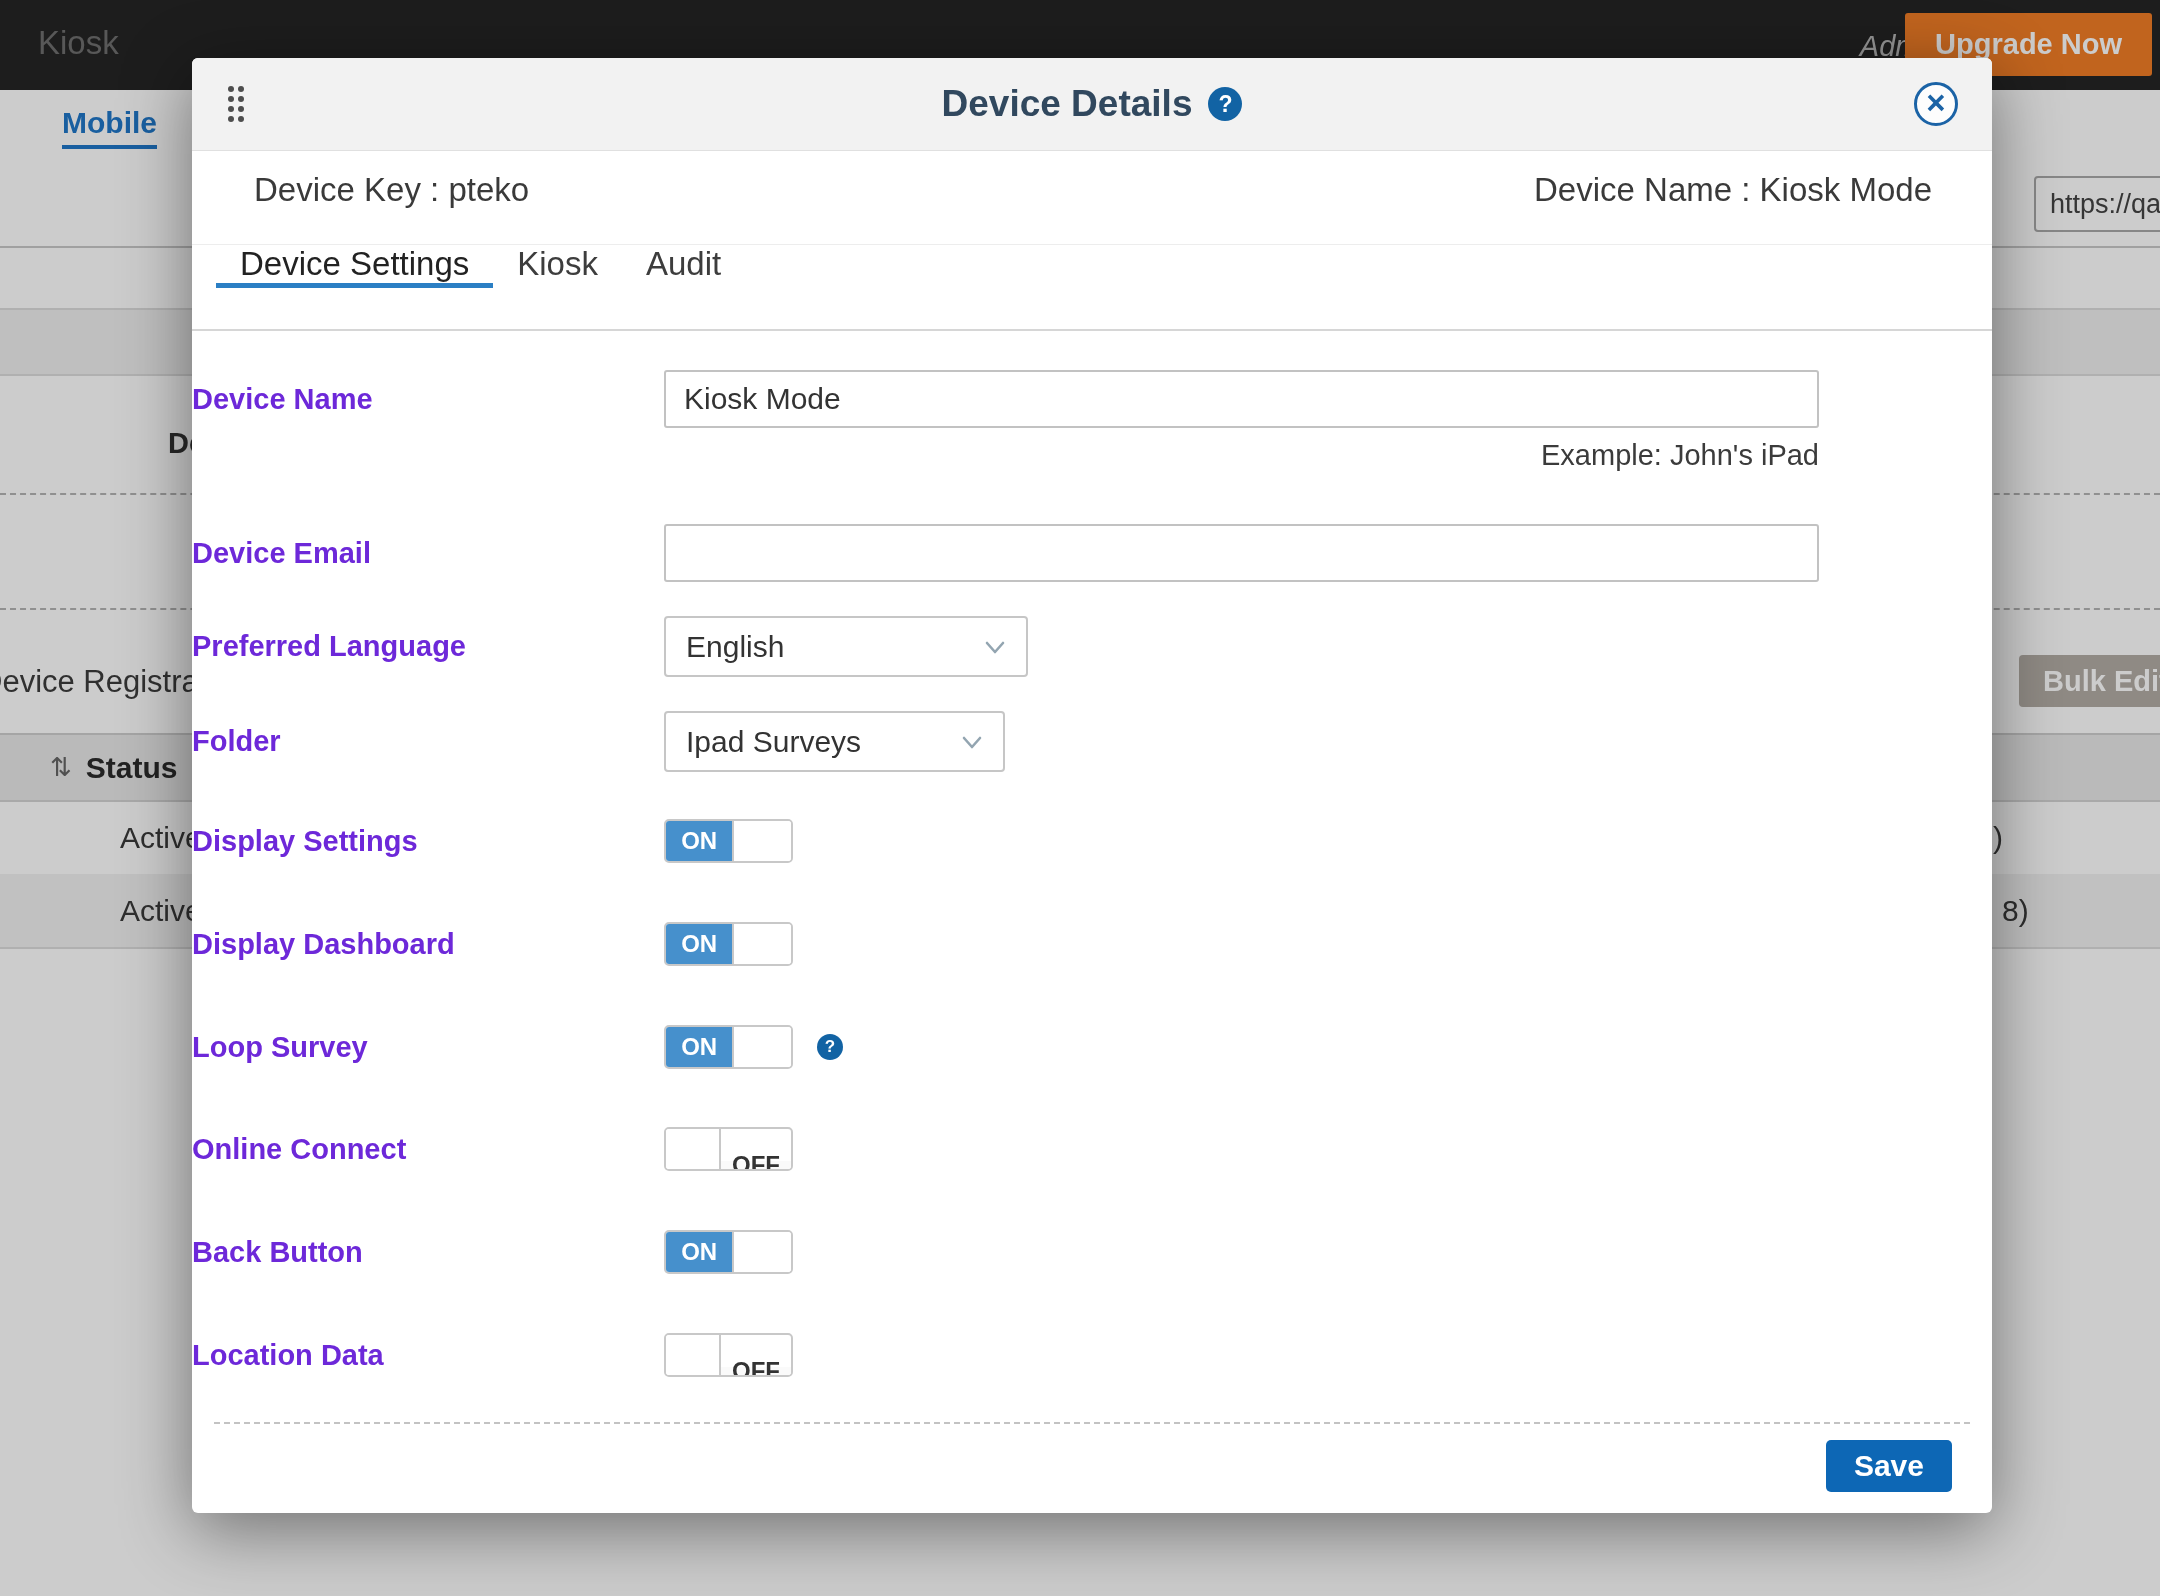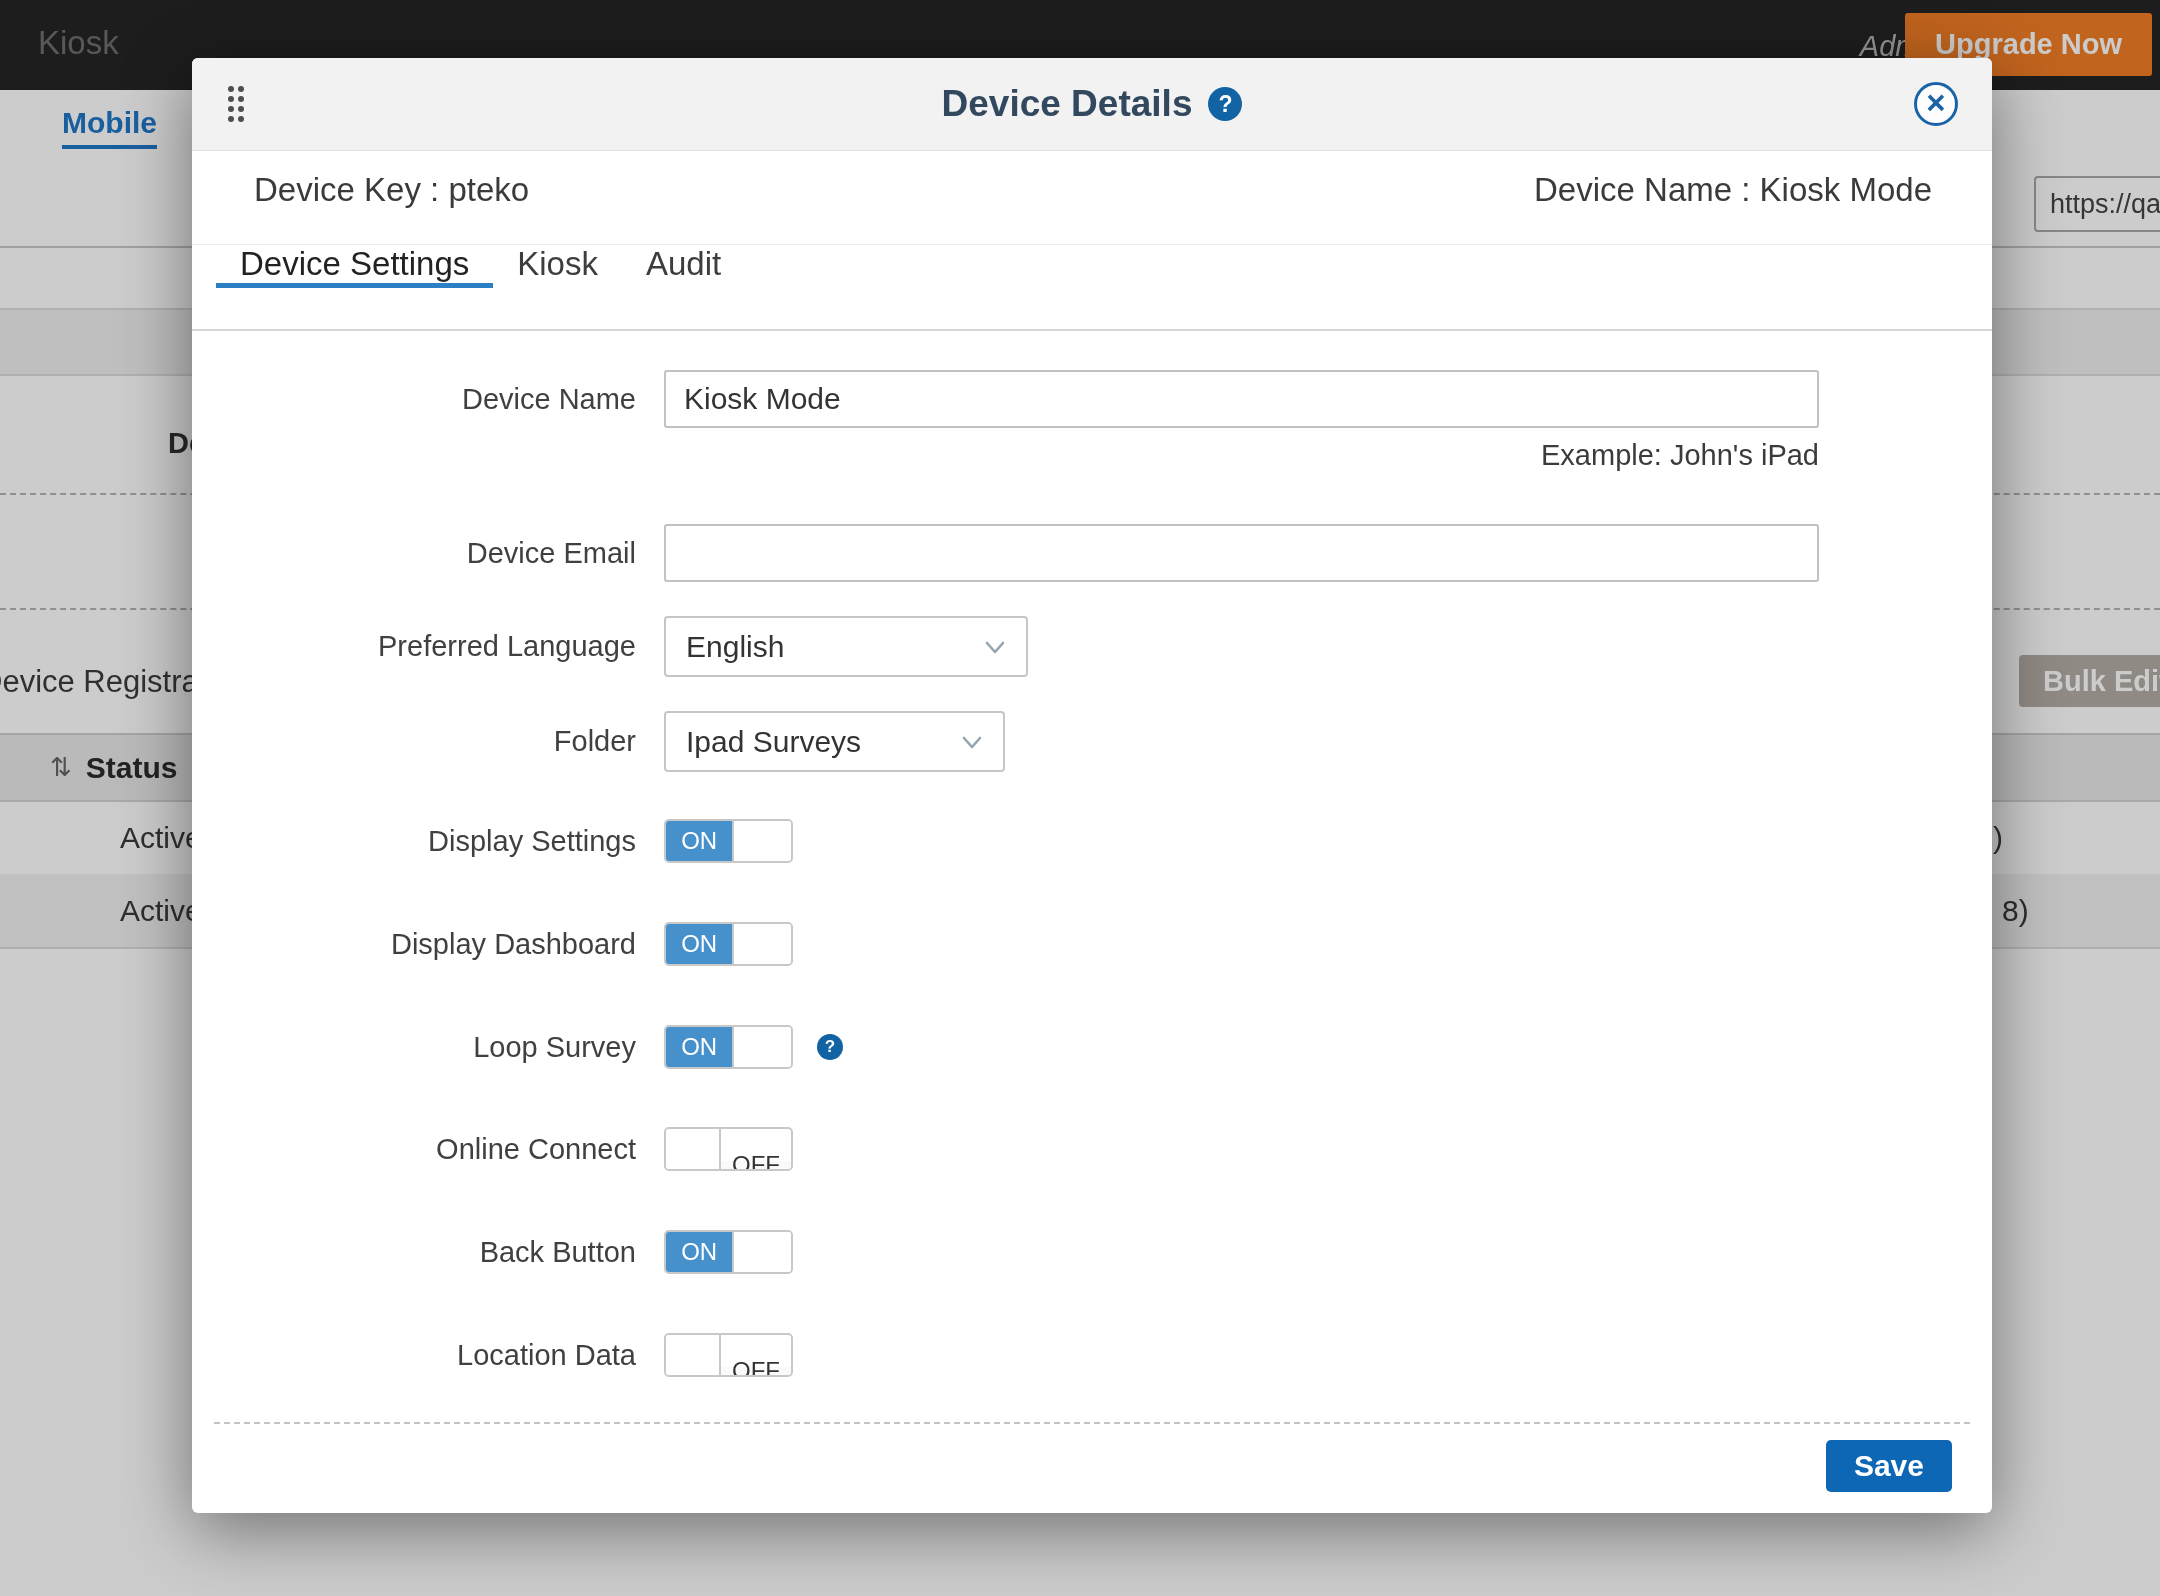--- a/index.html
+++ b/index.html
@@ -53,32 +53,32 @@
   .close-btn{position:absolute;right:34px;top:24px;width:44px;height:44px;border-radius:50%;border:3px solid #1b63a6;
     background:#fdfdfd;display:flex;align-items:center;justify-content:center;cursor:pointer;padding:0;box-sizing:border-box;}
   .close-x{color:#1b63a6;font-size:33px;font-weight:700;line-height:1;margin-top:-3px;}
   .m-subheader{height:94px;display:flex;align-items:center;justify-content:space-between;
     padding:0 60px 16px 62px;font-size:33px;color:#3a3a3a;border-bottom:1px solid #ededed;box-sizing:border-box;}
   .m-tabs{height:86px;border-bottom:2px solid #d6d6d6;display:flex;align-items:flex-start;padding-left:24px;box-sizing:border-box;}
   .mtab{display:flex;align-items:center;padding:0 24px;font-size:33px;color:#3d3d3d;
     border-bottom:5px solid transparent;margin-bottom:-2px;cursor:pointer;}
   .mtab.active{color:#222;border-bottom-color:#2b7fc4;}
   .mrow{position:absolute;left:0;display:flex;align-items:center;}
-  .flabel{width:444px;text-align:right;margin-right:28px;font-size:29px;font-weight:400;color:#404040;white-space:nowrap;}
+  .flabel{width:444px;margin-right:28px;font-size:29px;font-weight:700;color:#6d28d9;white-space:nowrap;}
   .tinput{width:1155px;height:58px;border:2px solid #c2c2c2;border-radius:3px;font-size:30px;color:#333;
     padding:6px 18px;box-sizing:border-box;font-family:"Liberation Sans",sans-serif;}
   .helper{position:absolute;left:472px;top:381px;width:1155px;text-align:right;font-size:29px;color:#3b3b3b;}
   .select{height:61px;border:2px solid #c6c6c6;border-radius:4px;display:flex;align-items:center;
     padding:0 18px 0 20px;font-size:30px;color:#333;box-sizing:border-box;background:#fff;cursor:pointer;}
   .select .chev{margin-left:auto;display:flex;align-items:center;}
   .sel-lang{width:364px;gap:24px;}
   .sel-folder{width:341px;}
   .switch{width:125px;height:40px;border:2px solid #c8c8c8;border-radius:5px;display:flex;overflow:hidden;
     background:#fff;box-sizing:content-box;cursor:pointer;}
-  .seg{display:flex;align-items:center;justify-content:center;font-size:24px;font-weight:400;}
+  .seg{display:flex;align-items:center;justify-content:center;font-size:24px;font-weight:700;}
   .segon{width:53%;background:#4690cc;color:#fff;}
   .segoff{flex:1;background:#fafafa;color:#333;margin-top:32px;}
   .handle{background:#fff;}
   .switch.on .handle{flex:1;border-left:2px solid #c8c8c8;}
   .switch.off .handle{width:44%;border-right:2px solid #c8c8c8;box-sizing:border-box;}
   .mini-help{width:26px;height:26px;border-radius:50%;background:#1263a4;color:#fff;font-size:17px;font-weight:700;
     display:inline-flex;align-items:center;justify-content:center;margin-left:24px;cursor:pointer;}
   .m-dashed{position:absolute;left:22px;right:22px;top:1364px;height:0;border-top:2px dashed #c3c3c3;}
   .save-btn{position:absolute;right:40px;top:1382px;height:52px;padding:0 28px;background:#0d67b5;color:#fff;
     border:none;border-radius:5px;font-size:30px;font-weight:700;font-family:"Liberation Sans",sans-serif;cursor:pointer;}

